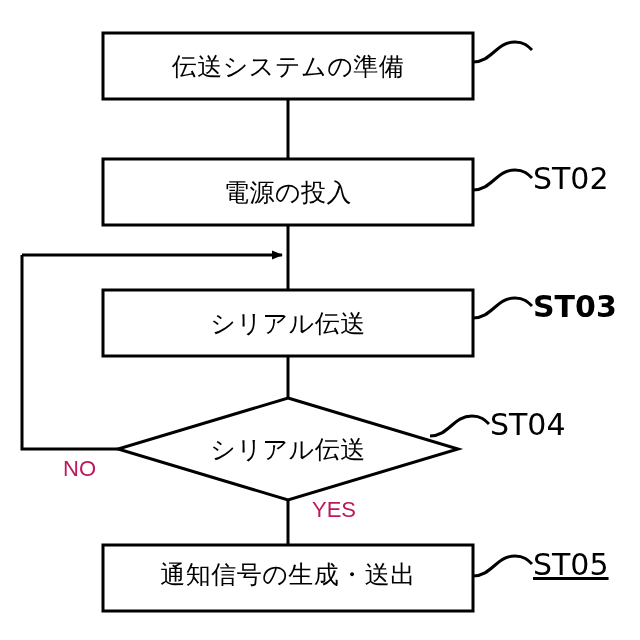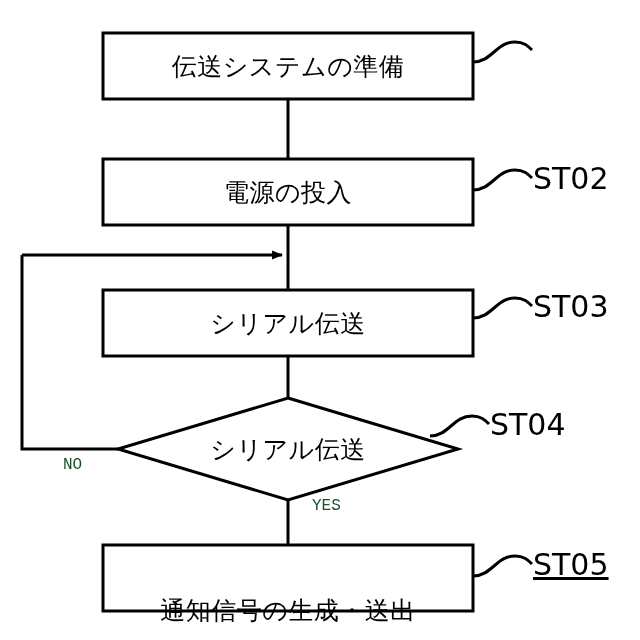--- a/index.html
+++ b/index.html
@@ -37,24 +37,24 @@
   }
   .step-tag {
     position: absolute;
     font-size: 30px;
     color: #000000;
     white-space: nowrap;
     font-family: "DejaVu Sans", sans-serif;
   }
   .edge-label {
     position: absolute;
-    font-size: 16px;
-    color: #14532d;
+    font-size: 22px;
+    color: #be185d;
     white-space: nowrap;
-    font-family: Liberation Mono, monospace;
+    font-family: Liberation Sans, sans-serif;
   }
 </style>
 </head>
 <body>
 
 <div id="canvas">
 
   <svg id="flow-svg" viewBox="0 0 640 640" xmlns="http://www.w3.org/2000/svg">
     <defs>
       <marker id="arrow" markerWidth="12" markerHeight="12" refX="10" refY="5" orient="auto" markerUnits="userSpaceOnUse">
@@ -92,23 +92,23 @@
   </svg>
 
   <div class="box-label" style="left:103px; top:33px; width:370px; height:66px;border-radius:30px;">伝送システムの準備</div>
 
   <div class="box-label" style="left:103px; top:159px; width:370px; height:66px;">電源の投入</div>
 
   <div class="box-label" style="left:103px; top:290px; width:370px; height:66px;">シリアル伝送</div>
 
   <div class="box-label" style="left:138px; top:419px; width:300px; height:60px;">シリアル伝送</div>
 
-  <div class="box-label" style="left:103px; top:545px; width:370px; height:58px;margin-top:36px;">通知信号の生成・送出</div>
+  <div class="box-label" style="left:103px; top:545px; width:370px; height:58px;">通知信号の生成・送出</div>
 
   <div class="step-tag" style="left:533px; top:161px;">ST02</div>
-  <div class="step-tag" style="left:533px; top:289px;">ST03</div>
+  <div class="step-tag" style="left:533px; top:289px;font-weight:bold;">ST03</div>
   <div class="step-tag" style="left:490px; top:392px;margin-top:15px;">ST04</div>
   <div class="step-tag" style="left:533px; top:547px;text-decoration:underline;">ST05</div>
 
   <div class="edge-label" style="left:63px; top:456px;">NO</div>
   <div class="edge-label" style="left:312px; top:497px;">YES</div>
 
 </div>
 
 </body></html>

